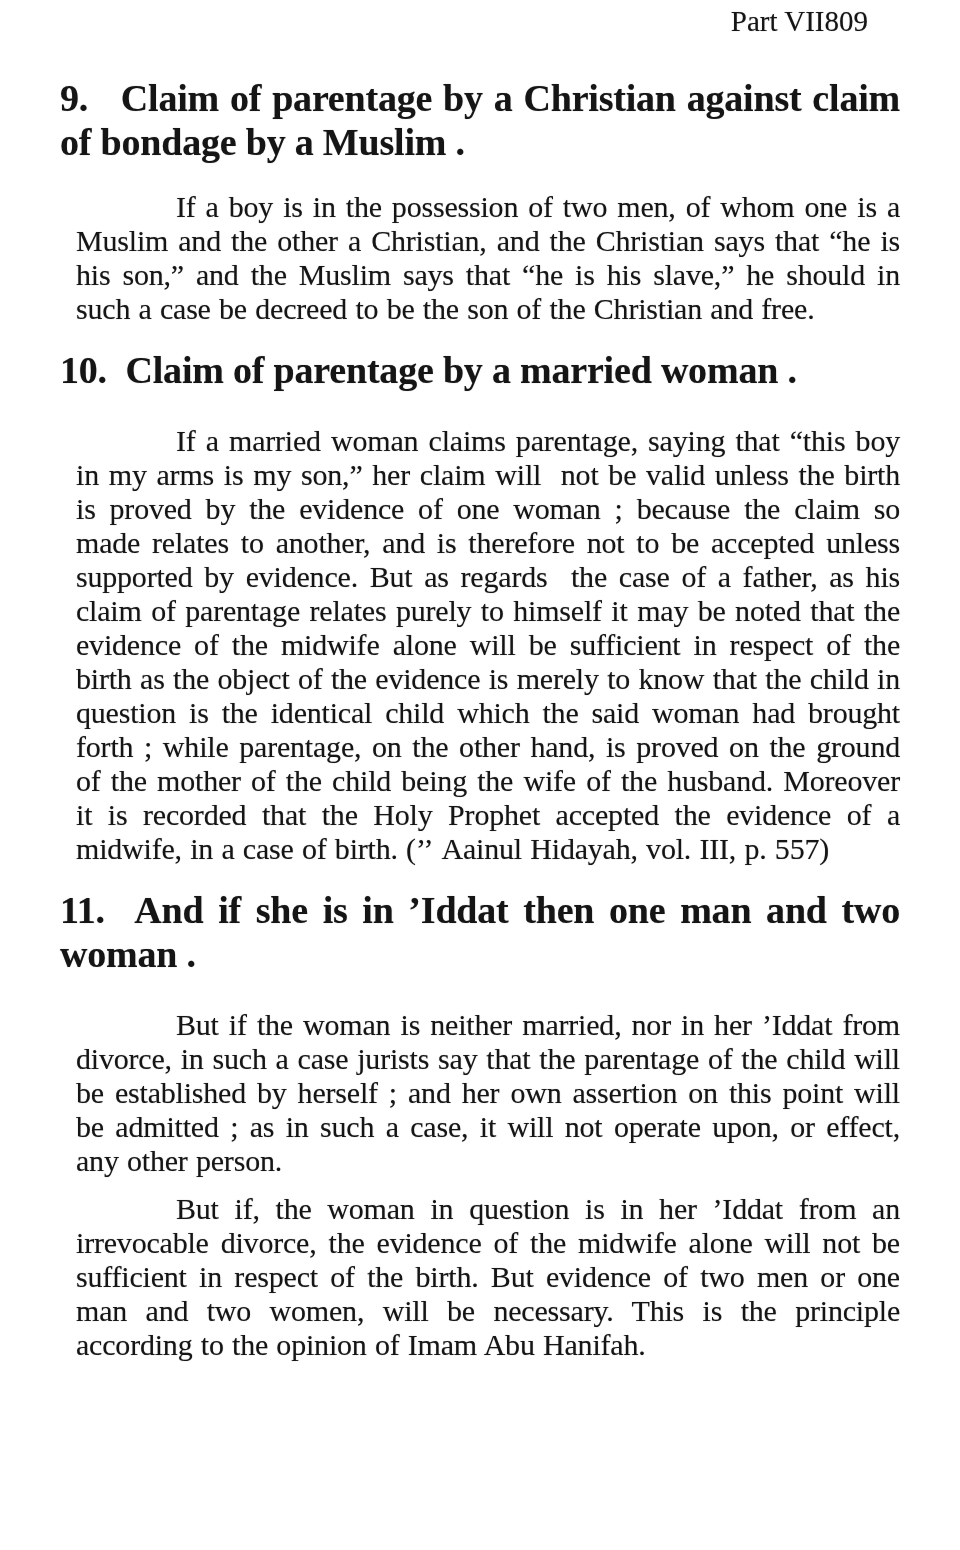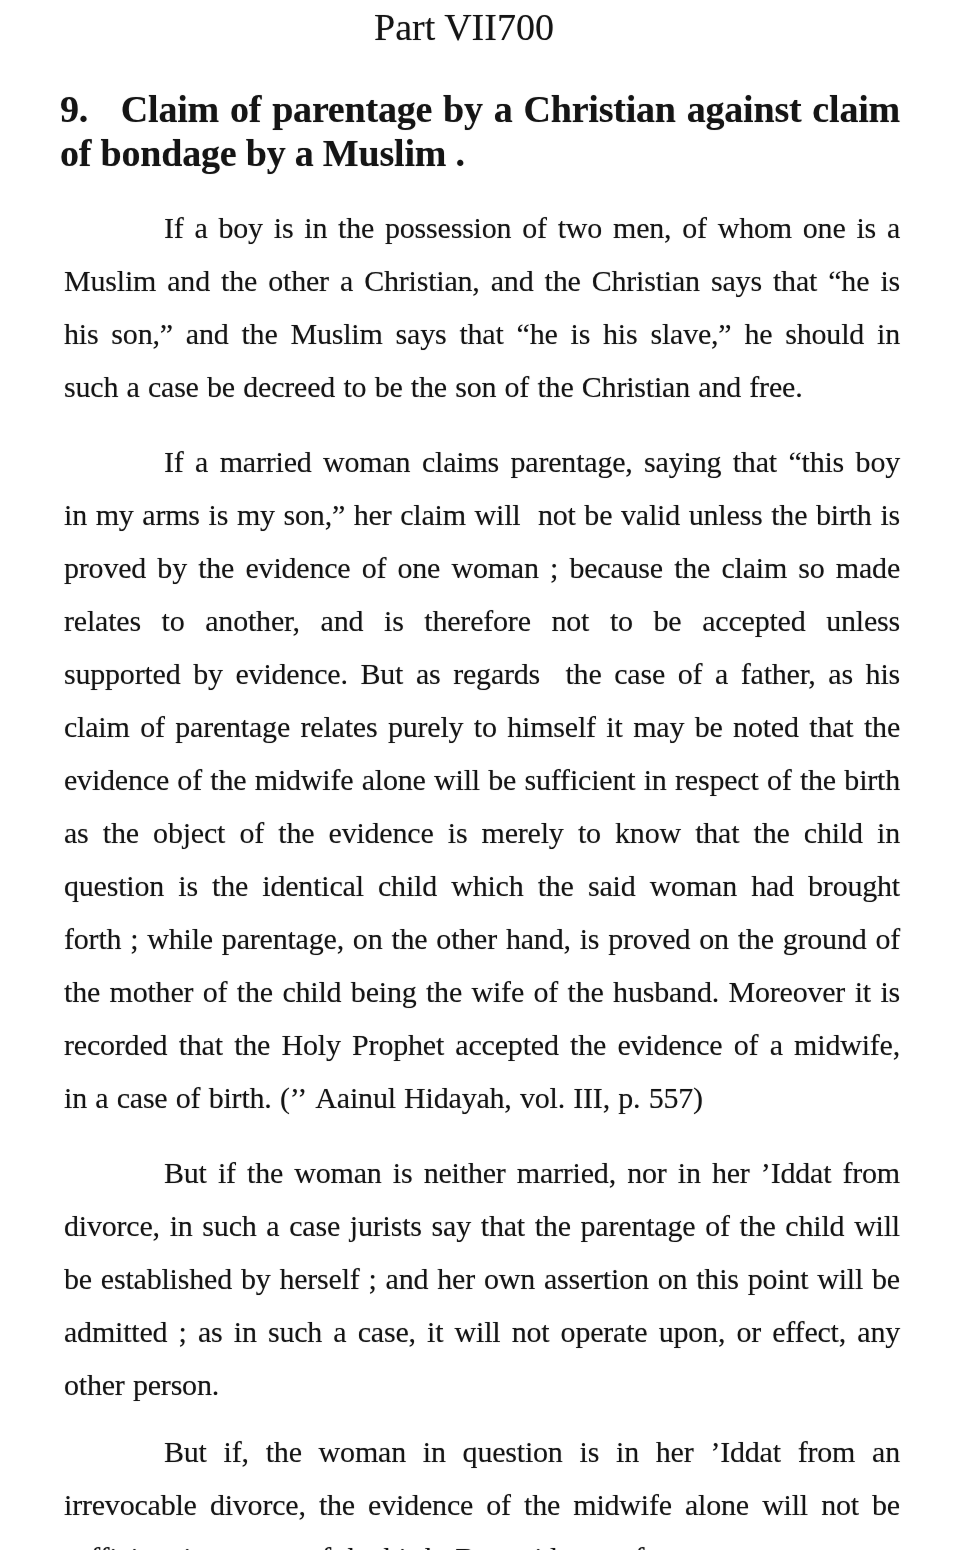--- a/index.html
+++ b/index.html
@@ -13,23 +13,23 @@
     overflow: hidden;
     font-family: "Liberation Serif", "DejaVu Serif", serif;
     color: #151515;
   }
   .page {
     padding: 5px 60px 0 60px;
     text-shadow: 0 0 1px rgba(20,20,20,0.40);
   }
   .header {
     display: flex;
-    justify-content: center;
+    justify-content: flex-end;
     align-items: baseline;
-    font-size: 38px;
+    font-size: 29px;
     margin-bottom: 38px;
   }
   .header .center-title {
     font-style: italic;
   }
   .header .page-num {
     margin-right: 32px;
   }
   h2.sec-heading {
     font-size: 38px;
@@ -37,46 +37,48 @@
     line-height: 44px;
     margin: 0 0 26px 0;
     text-align: justify;
     letter-spacing: -0.2px;
   }
   h2.sec-heading.single {
     margin-bottom: 32px;
   }
   p.body-para {
     font-size: 30px;
-    line-height: 53px;
+    line-height: 34px;
     text-align: justify;
     text-indent: 100px;
-    margin: 0 0 14px 4px;
+    margin: 0 0 14px 16px;
     letter-spacing: -0.2px;
     word-spacing: 1px;
   }
   p.body-para.gap-after {
     margin-bottom: 22px;
   }
 </style>
 </head>
 <body>
 
 <div class="page">
 
   <div class="header">
     <span>Part VII</span>
-    <span class="page-num">700</span>
+    <span class="page-num">809</span>
   </div>
 
   <h2 class="sec-heading">9.&nbsp;&nbsp;&nbsp;Claim of parentage by a Christian against claim of bondage by a Muslim .</h2>
 
   <p class="body-para gap-after">If a boy is in the possession of two men, of whom one is a Muslim and the other a Christian, and the Christian says that “he is his son,” and the Muslim says that “he is his slave,” he should in such a case be decreed to be the son of the Christian and free.</p>
 
+  <h2 class="sec-heading single">10.&nbsp;&nbsp;Claim of parentage by a married woman .</h2>
 
   <p class="body-para gap-after">If a married woman claims parentage, saying that “this boy in my arms is my son,” her claim will &nbsp;not be valid unless the birth is proved by the evidence of one woman ; because the claim so made relates to another, and is therefore not to be accepted unless supported by evidence. But as regards &nbsp;the case of a father, as his claim of parentage relates purely to himself it may be noted that the evidence of the midwife alone will be sufficient in respect of the birth as the object of the evidence is merely to know that the child in question is the identical child which the said woman had brought forth ; while parentage, on the other hand, is proved on the ground of the mother of the child being the wife of the husband. Moreover it is recorded that the Holy Prophet accepted the evidence of a midwife, in a case of birth. (’’&nbsp;Aainul Hidayah, vol. III, p. 557)</p>
 
+  <h2 class="sec-heading single">11.&nbsp;&nbsp;And if she is in ’Iddat then one man and two woman .</h2>
 
   <p class="body-para">But if the woman is neither married, nor in her ’Iddat from divorce, in such a case jurists say that the parentage of the child will be established by herself ; and her own assertion on this point will be admitted ; as in such a case, it will not operate upon, or effect, any other person.</p>
 
   <p class="body-para">But if, the woman in question is in her ’Iddat from an irrevocable divorce, the evidence of the midwife alone will not be sufficient in respect of the birth. But evidence of two men or one man and two women, will be necessary. This is the principle according to the opinion of Imam Abu Hanifah.</p>
 
 </div>
 
 </body></html>

